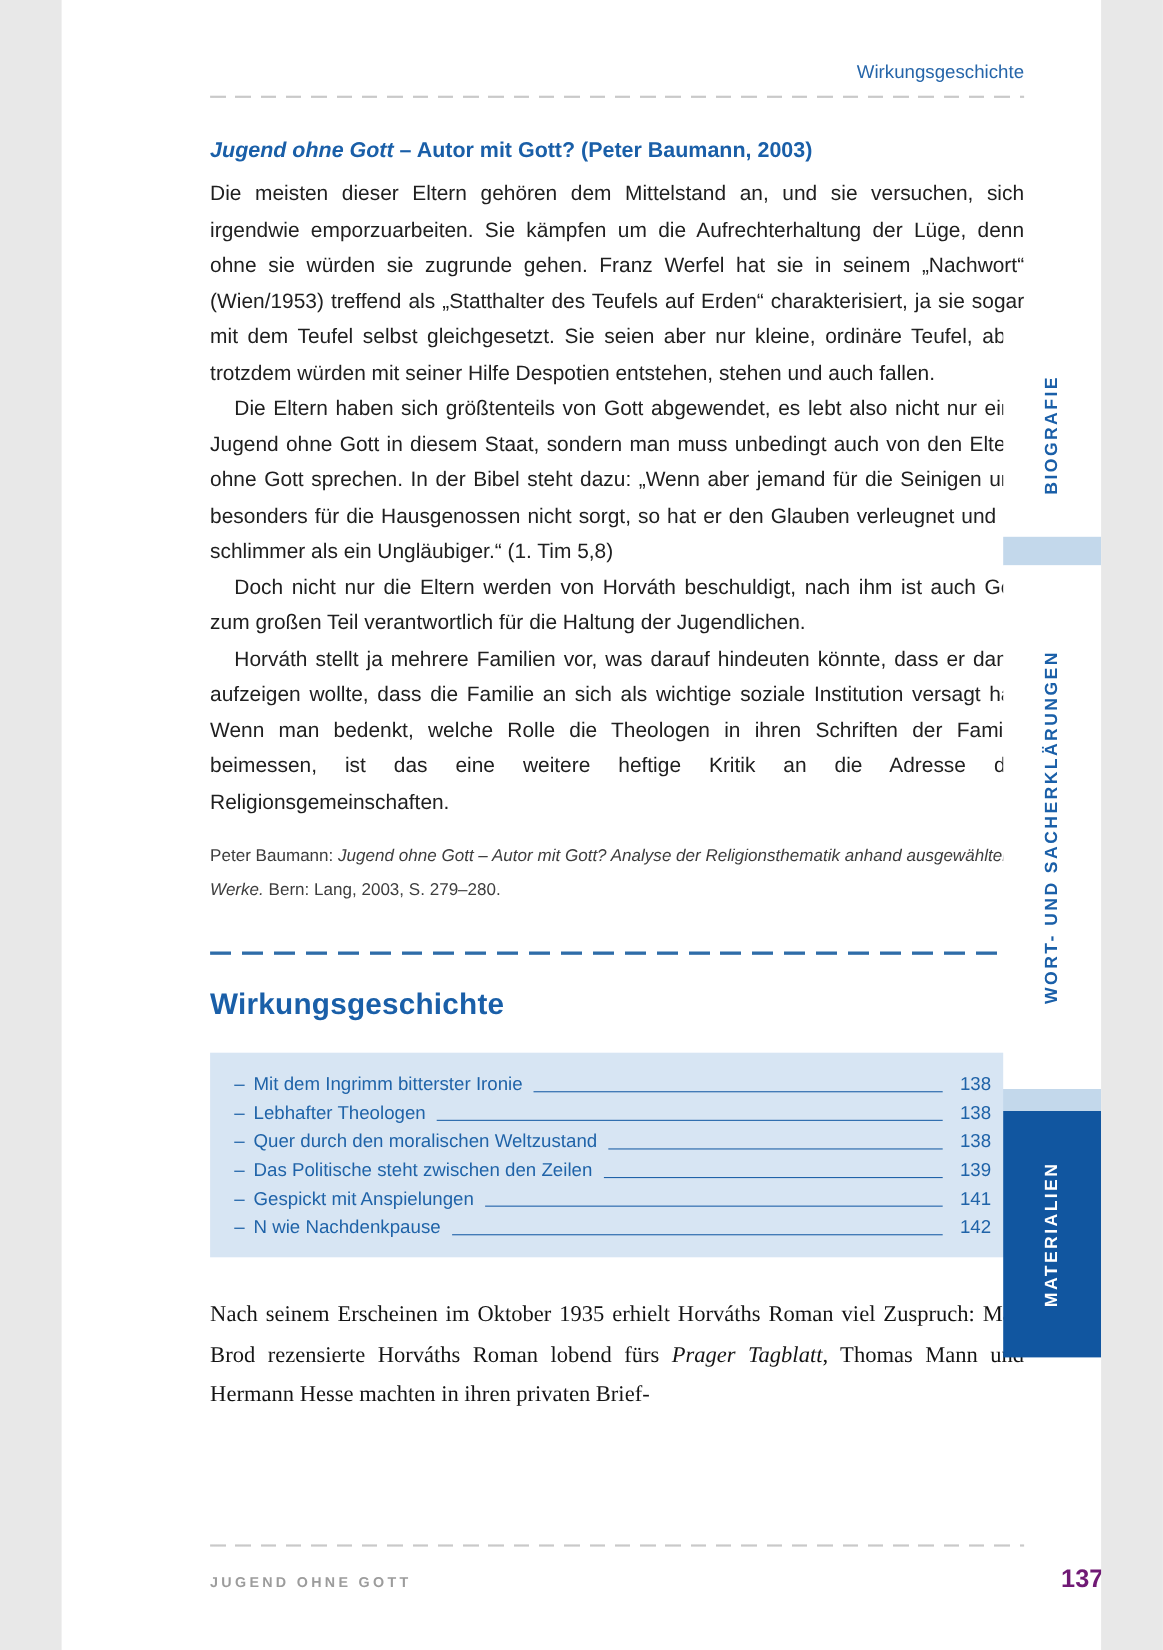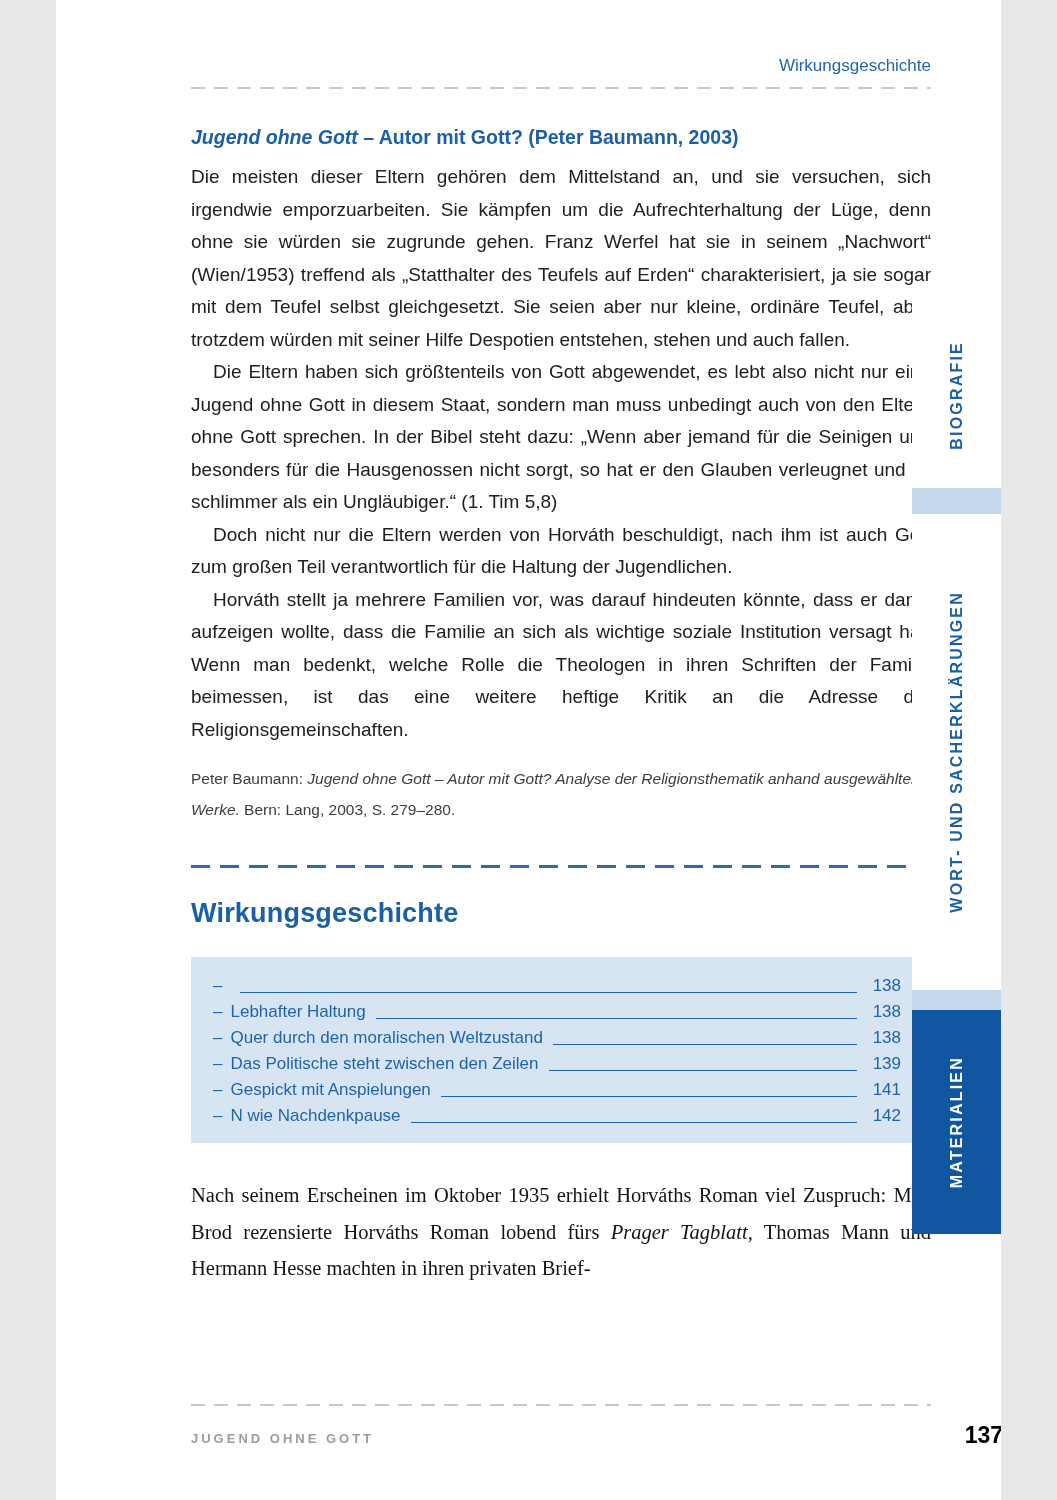--- a/index.html
+++ b/index.html
@@ -161,21 +161,21 @@
   }
   .footer-label {
     font-size: 13px;
     font-weight: bold;
     letter-spacing: 3px;
     color: #9c9c9c;
   }
   .page-number {
     font-size: 23px;
     font-weight: bold;
-    color: #000000;
+    color: #701a75;
   }
 </style>
 </head>
 <body>
 
 <div class="page">
 
   <header class="running-head">
     <span class="rh-label">Wirkungsgeschichte</span>
     <div class="dash-line dash-gray"></div>
@@ -192,26 +192,27 @@
 
     <p class="source-note"><span>Peter Baumann: </span><em>Jugend ohne Gott – Autor mit Gott? Analyse der Religionsthematik anhand ausgewählter Werke.</em><span> Bern: Lang, 2003, S. 279–280.</span></p>
 
     <div class="dash-line dash-blue section-divider"></div>
 
     <h1 class="section-title">Wirkungsgeschichte</h1>
 
     <div class="toc-box">
       <div class="toc-row">
         <span class="toc-dash">–</span>
+        <span class="toc-label">Mit dem Ingrimm bitterster Ironie</span>
         <span class="toc-leader"></span>
         <span class="toc-page">138</span>
       </div>
       <div class="toc-row">
         <span class="toc-dash">–</span>
-        <span class="toc-label">Lebhafter Haltung</span>
+        <span class="toc-label">Lebhafter Theologen</span>
         <span class="toc-leader"></span>
         <span class="toc-page">138</span>
       </div>
       <div class="toc-row">
         <span class="toc-dash">–</span>
         <span class="toc-label">Quer durch den moralischen Weltzustand</span>
         <span class="toc-leader"></span>
         <span class="toc-page">138</span>
       </div>
       <div class="toc-row">

